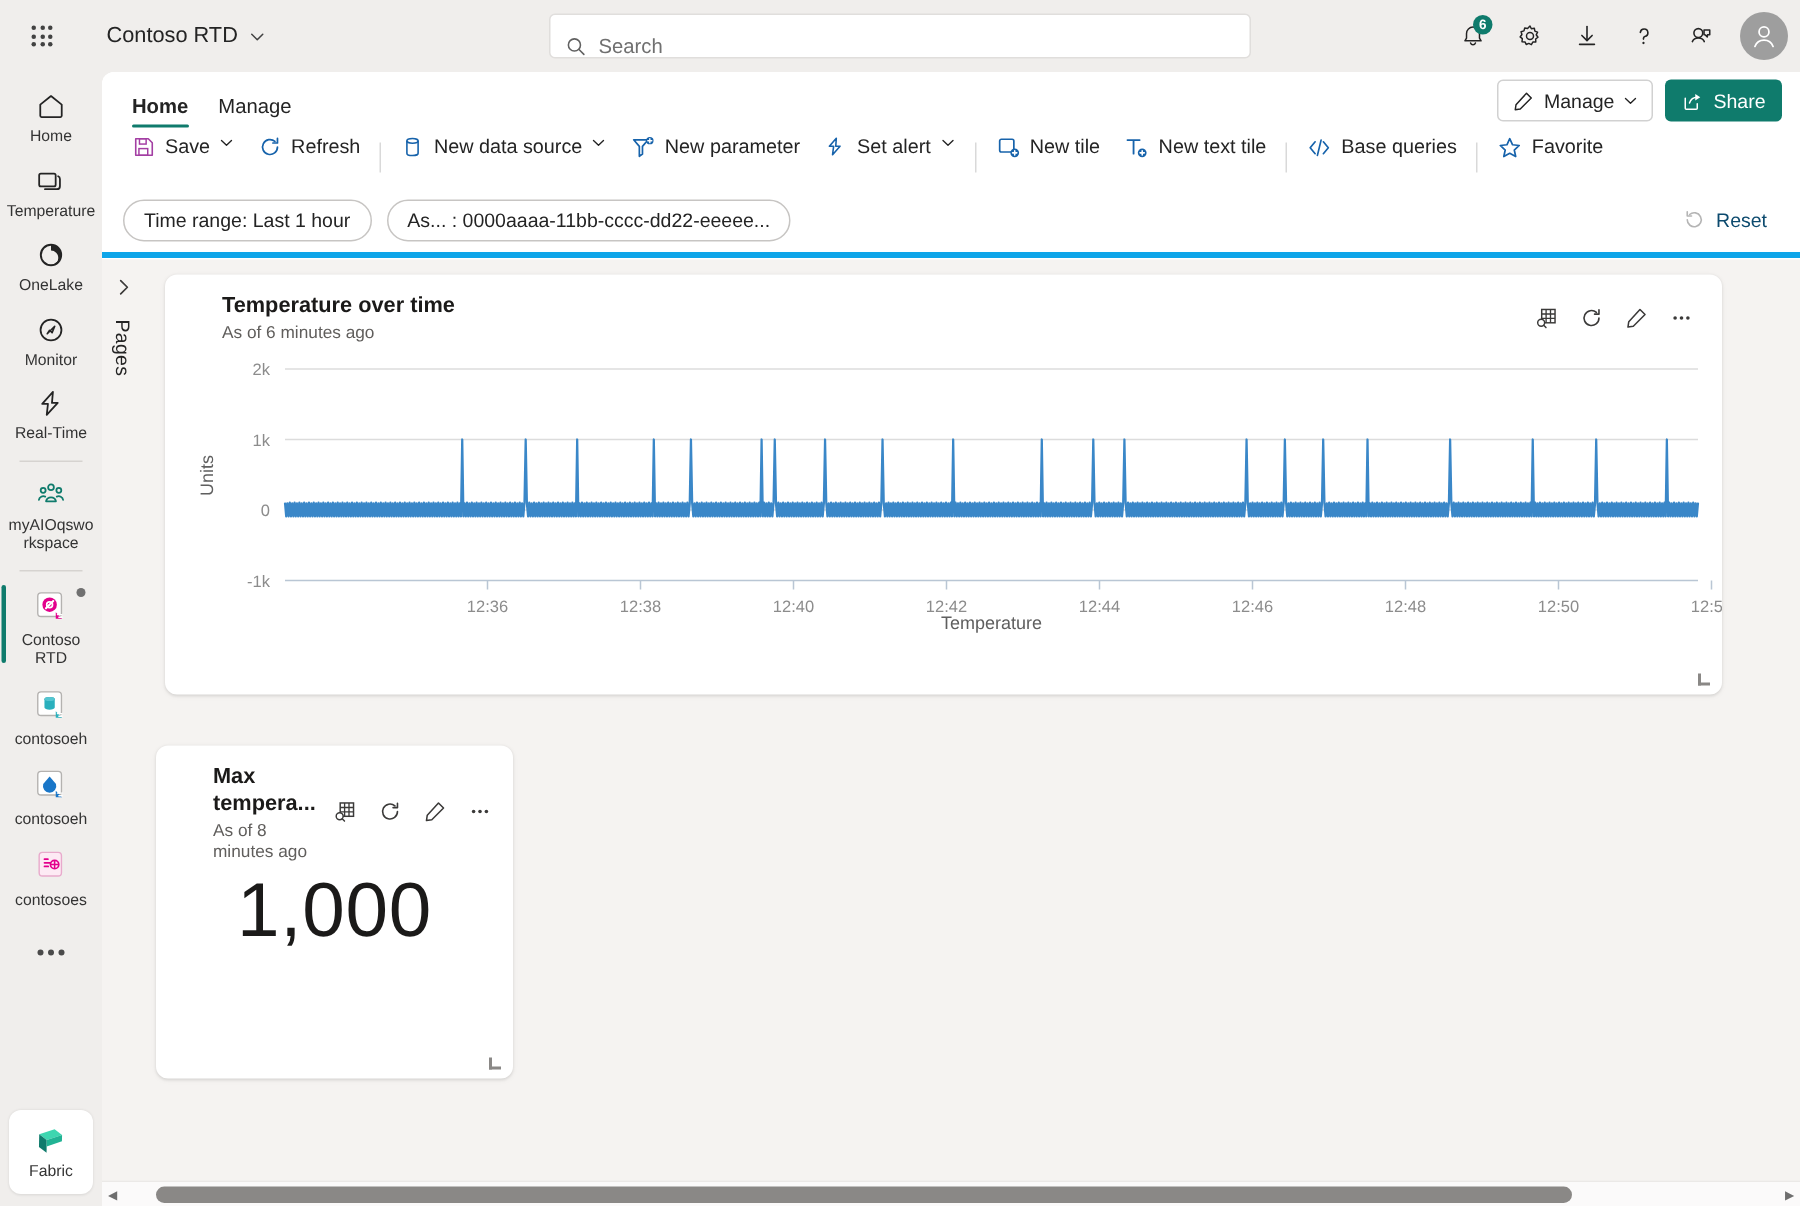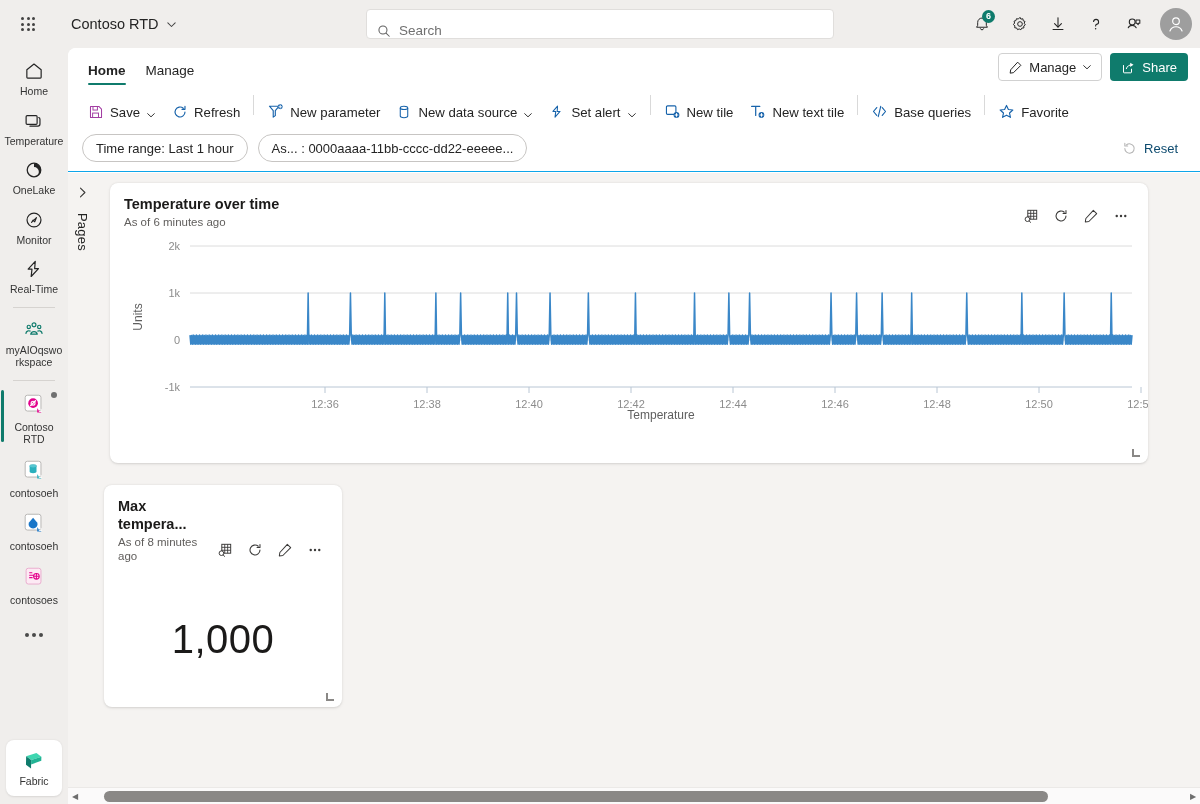--- a/index.html
+++ b/index.html
@@ -141,31 +141,31 @@
     display: flex; align-items: center; gap: 6px; padding: 0 11px;
     font-size: 13px; cursor: pointer; font-weight: 400;
   }
 
   
   .cmdbar {
     height: 40px; display: flex; align-items: center;
     padding: 0 12px; gap: 0px; background: #fff;
   }
   .cmd {
-    height: 30px; display: flex; align-items: flex-end; gap: 6px;
+    height: 30px; display: flex; align-items: flex-start; gap: 6px;
     padding: 0 8px; border-radius: 4px; cursor: pointer;
     font-size: 13.2px; color: #242424; white-space: nowrap;
   }
   .cmd-sep { width: 1px; height: 20px; background: #d9d9d9; margin: 0 5px; }
   .chev { color: #242424; }
 
   
   .pillbar {
     height: 47px; background: #ffffff; display: flex; align-items: center;
-    padding: 0 14px; gap: 10px; border-bottom: 1px solid #0ea5e9;
+    padding: 0 14px; gap: 10px; border-bottom: 4px solid #0ea5e9;
   }
   .pill {
     height: 28px; border: 1px solid #c7c5c3; border-radius: 14px;
     display: flex; align-items: center; padding: 0 13px;
     font-size: 13px; cursor: pointer; background: #fff; color: #242424;
   }
   .reset-btn {
     margin-left: auto; display: flex; align-items: center; gap: 7px;
     font-size: 13px; color: #0c4a6e; padding: 0 8px; height: 28px;
     border-radius: 4px; cursor: default;
@@ -189,21 +189,21 @@
   }
   .tiles-area {
     flex: 1; position: relative; padding: 12px 0 0 14px; overflow: hidden;
   }
 
   .tile {
     background: #ffffff; border-radius: 8px; position: absolute;
     box-shadow: 0 0.5px 2px rgba(0,0,0,0.10), 0 1px 4px rgba(0,0,0,0.05);
   }
   .tile-head {
-    display: flex; align-items: flex-end; padding: 12px 14px 0 14px;
+    display: flex; align-items: center; padding: 12px 14px 0 14px; margin-left: 24px;
   }
   .tile-title {
     font-size: 14.5px; font-weight: 600; color: #1b1a19; line-height: 18px;
   }
   .tile-sub {
     font-size: 11.5px; color: #605e5c; margin-top: 2px; line-height: 14px;
   }
   .tile-actions {
     display: flex; align-items: center; gap: 4px;
   }
@@ -221,22 +221,22 @@
   }
   .resize-grip::after {
     content: ""; position: absolute; left: 0; bottom: 0;
     width: 2px; height: 8px; background: #8a8886;
   }
 
   
   .kpi-value {
     position: absolute; left: 0; right: 0; top: 50%;
     transform: translateY(-52%);
-    text-align: center; font-size: 40px; color: #1b1a19;
-    font-weight: 400; letter-spacing: 0.5px; margin-top: 44px;
+    text-align: center; font-size: 51px; color: #1b1a19;
+    font-weight: 400; letter-spacing: 0.5px;
   }
 
   
   .ax-tick { font-size: 11px; fill: #8c8c8c; font-family: "Liberation Sans", sans-serif; }
   .ax-title { font-size: 12px; fill: #5f5f5f; font-family: "Liberation Sans", sans-serif; }
   .legend-txt { font-size: 12px; fill: #3b3a39; font-family: "Liberation Sans", sans-serif; }
 
   
   .hscroll {
     position: absolute; left: 0; right: 0; bottom: 0; height: 17px;
@@ -492,37 +492,37 @@
         <svg width="16" height="16" viewBox="0 0 18 18">
           <path d="M14.6 9a5.6 5.6 0 1 1-1.9-4.2" stroke="#1763ab" stroke-width="1.3" fill="none" stroke-linecap="round"></path>
           <path d="M14.6 2.6v3.4h-3.4" stroke="#1763ab" stroke-width="1.3" fill="none" stroke-linecap="round" stroke-linejoin="round"></path>
         </svg>
         <span>Refresh</span>
       </div>
 
       <div class="cmd-sep"></div>
 
       <div class="cmd">
+        <svg width="16" height="16" viewBox="0 0 18 18">
+          <ellipse cx="9" cy="4.4" rx="4.2" ry="1.8" stroke="#1763ab" stroke-width="1.2" fill="none"></ellipse>
+          <path d="M4.8 4.4v9.2c0 1 1.9 1.8 4.2 1.8s4.2-.8 4.2-1.8V4.4" stroke="#1763ab" stroke-width="1.2" fill="none"></path>
+        </svg>
+        <span>New data source</span>
+        <svg class="chev" width="10" height="10" viewBox="0 0 12 12">
+          <path d="M2 4.4 L6 8.2 L10 4.4" stroke="#242424" stroke-width="1.1" fill="none" stroke-linecap="round" stroke-linejoin="round"></path>
+        </svg>
+      </div>
+
+      <div class="cmd">
         <svg width="17" height="17" viewBox="0 0 18 18">
           <path d="M2.6 3.4h10.2l-4 4.6v5.4l-2.2 1.6V8z" stroke="#1763ab" stroke-width="1.2" fill="none" stroke-linejoin="round"></path>
           <circle cx="14" cy="4" r="2.6" fill="#1763ab"></circle>
           <path d="M14 2.6v2.8M12.6 4h2.8" stroke="#ffffff" stroke-width="1" stroke-linecap="round"></path>
         </svg>
         <span>New parameter</span>
-      </div>
-
-      <div class="cmd">
-        <svg width="16" height="16" viewBox="0 0 18 18">
-          <ellipse cx="9" cy="4.4" rx="4.2" ry="1.8" stroke="#1763ab" stroke-width="1.2" fill="none"></ellipse>
-          <path d="M4.8 4.4v9.2c0 1 1.9 1.8 4.2 1.8s4.2-.8 4.2-1.8V4.4" stroke="#1763ab" stroke-width="1.2" fill="none"></path>
-        </svg>
-        <span>New data source</span>
-        <svg class="chev" width="10" height="10" viewBox="0 0 12 12">
-          <path d="M2 4.4 L6 8.2 L10 4.4" stroke="#242424" stroke-width="1.1" fill="none" stroke-linecap="round" stroke-linejoin="round"></path>
-        </svg>
       </div>
 
       <div class="cmd">
         <svg width="16" height="16" viewBox="0 0 18 18">
           <path d="M9.6 2.4 4.4 8.4h3.2l-.8 6.4 5.6-6.4H9.2z" stroke="#1763ab" stroke-width="1.2" fill="none" stroke-linejoin="round"></path>
         </svg>
         <span>Set alert</span>
         <svg class="chev" width="10" height="10" viewBox="0 0 12 12">
           <path d="M2 4.4 L6 8.2 L10 4.4" stroke="#242424" stroke-width="1.1" fill="none" stroke-linecap="round" stroke-linejoin="round"></path>
         </svg>
@@ -672,21 +672,21 @@
             <text class="ax-title" x="551" y="190" text-anchor="middle" id="xlabel">Temperature</text>
             <path id="serieline" fill="none" stroke="#3a87c8" stroke-width="1.5" stroke-linejoin="round" d="M80.00 106.06 L80.80 115.23 L81.60 106.53 L82.39 115.23 L83.19 106.06 L83.99 115.23 L84.79 106.53 L85.59 115.23 L86.39 106.06 L87.18 115.23 L87.98 106.53 L88.78 115.23 L89.58 106.06 L90.38 115.23 L91.18 106.53 L91.97 115.23 L92.77 106.06 L93.57 115.23 L94.37 106.53 L95.17 115.23 L95.97 106.06 L96.76 115.23 L97.56 106.53 L98.36 115.23 L99.16 106.06 L99.96 115.23 L100.76 106.53 L101.55 115.23 L102.35 106.06 L103.15 115.23 L103.95 106.53 L104.75 115.23 L105.55 106.06 L106.34 115.23 L107.14 106.53 L107.94 115.23 L108.74 106.06 L109.54 115.23 L110.34 106.53 L111.13 115.23 L111.93 106.06 L112.73 115.23 L113.53 106.53 L114.33 115.23 L115.13 106.06 L115.92 115.23 L116.72 106.53 L117.52 115.23 L118.32 106.06 L119.12 115.23 L119.92 106.53 L120.71 115.23 L121.51 106.06 L122.31 115.23 L123.11 106.53 L123.91 115.23 L124.71 106.06 L125.50 115.23 L126.30 106.53 L127.10 115.23 L127.90 106.06 L128.70 115.23 L129.49 106.53 L130.29 115.23 L131.09 106.06 L131.89 115.23 L132.69 106.53 L133.49 115.23 L134.28 106.06 L135.08 115.23 L135.88 106.53 L136.68 115.23 L137.48 106.06 L138.28 115.23 L139.07 106.53 L139.87 115.23 L140.67 106.06 L141.47 115.23 L142.27 106.53 L143.07 115.23 L143.86 106.06 L144.66 115.23 L145.46 106.53 L146.26 115.23 L147.06 106.06 L147.86 115.23 L148.65 106.53 L149.45 115.23 L150.25 106.06 L151.05 115.23 L151.85 106.53 L152.65 115.23 L153.44 106.06 L154.24 115.23 L155.04 106.53 L155.84 115.23 L156.64 106.06 L157.44 115.23 L158.23 106.53 L159.03 115.23 L159.83 106.06 L160.63 115.23 L161.43 106.53 L162.23 115.23 L163.02 106.06 L163.82 115.23 L164.62 106.53 L165.42 115.23 L166.22 106.06 L167.02 115.23 L167.81 106.53 L168.61 115.23 L169.41 106.06 L170.21 115.23 L171.01 106.53 L171.81 115.23 L172.60 106.06 L173.40 115.23 L174.20 106.53 L175.00 115.23 L175.80 106.06 L176.59 115.23 L177.39 106.53 L178.19 115.23 L178.99 106.06 L179.79 115.23 L180.59 106.53 L181.38 115.23 L182.18 106.06 L182.98 115.23 L183.78 106.53 L184.58 115.23 L185.38 106.06 L186.17 115.23 L186.97 106.53 L187.77 115.23 L188.57 106.06 L189.37 115.23 L190.17 106.53 L190.96 115.23 L191.76 106.06 L192.56 115.23 L193.36 106.53 L194.16 115.23 L194.96 106.06 L195.75 115.23 L196.55 106.53 L197.35 115.23 L198.15 64.00 L198.95 115.23 L199.75 106.53 L200.54 115.23 L201.34 106.06 L202.14 115.23 L202.94 106.53 L203.74 115.23 L204.54 106.06 L205.33 115.23 L206.13 106.53 L206.93 115.23 L207.73 106.06 L208.53 115.23 L209.33 106.53 L210.12 115.23 L210.92 106.06 L211.72 115.23 L212.52 106.53 L213.32 115.23 L214.12 106.06 L214.91 115.23 L215.71 106.53 L216.51 115.23 L217.31 106.06 L218.11 115.23 L218.91 106.53 L219.70 115.23 L220.50 106.06 L221.30 115.23 L222.10 106.53 L222.90 115.23 L223.69 106.06 L224.49 115.23 L225.29 106.53 L226.09 115.23 L226.89 106.06 L227.69 115.23 L228.48 106.53 L229.28 115.23 L230.08 106.06 L230.88 115.23 L231.68 106.53 L232.48 115.23 L233.27 106.06 L234.07 115.23 L234.87 106.53 L235.67 115.23 L236.47 106.06 L237.27 115.23 L238.06 106.53 L238.86 115.23 L239.66 106.06 L240.46 64.00 L241.26 106.53 L242.06 115.23 L242.85 106.06 L243.65 115.23 L244.45 106.53 L245.25 115.23 L246.05 106.06 L246.85 115.23 L247.64 106.53 L248.44 115.23 L249.24 106.06 L250.04 115.23 L250.84 106.53 L251.64 115.23 L252.43 106.06 L253.23 115.23 L254.03 106.53 L254.83 115.23 L255.63 106.06 L256.43 115.23 L257.22 106.53 L258.02 115.23 L258.82 106.06 L259.62 115.23 L260.42 106.53 L261.22 115.23 L262.01 106.06 L262.81 115.23 L263.61 106.53 L264.41 115.23 L265.21 106.06 L266.01 115.23 L266.80 106.53 L267.60 115.23 L268.40 106.06 L269.20 115.23 L270.00 106.53 L270.79 115.23 L271.59 106.06 L272.39 115.23 L273.19 106.53 L273.99 115.23 L274.79 64.00 L275.58 115.23 L276.38 106.53 L277.18 115.23 L277.98 106.06 L278.78 115.23 L279.58 106.53 L280.37 115.23 L281.17 106.06 L281.97 115.23 L282.77 106.53 L283.57 115.23 L284.37 106.06 L285.16 115.23 L285.96 106.53 L286.76 115.23 L287.56 106.06 L288.36 115.23 L289.16 106.53 L289.95 115.23 L290.75 106.06 L291.55 115.23 L292.35 106.53 L293.15 115.23 L293.95 106.06 L294.74 115.23 L295.54 106.53 L296.34 115.23 L297.14 106.06 L297.94 115.23 L298.74 106.53 L299.53 115.23 L300.33 106.06 L301.13 115.23 L301.93 106.53 L302.73 115.23 L303.53 106.06 L304.32 115.23 L305.12 106.53 L305.92 115.23 L306.72 106.06 L307.52 115.23 L308.32 106.53 L309.11 115.23 L309.91 106.06 L310.71 115.23 L311.51 106.53 L312.31 115.23 L313.11 106.06 L313.90 115.23 L314.70 106.53 L315.50 115.23 L316.30 106.06 L317.10 115.23 L317.89 106.53 L318.69 115.23 L319.49 106.06 L320.29 115.23 L321.09 106.53 L321.89 115.23 L322.68 106.06 L323.48 115.23 L324.28 106.53 L325.08 115.23 L325.88 64.00 L326.68 115.23 L327.47 106.53 L328.27 115.23 L329.07 106.06 L329.87 115.23 L330.67 106.53 L331.47 115.23 L332.26 106.06 L333.06 115.23 L333.86 106.53 L334.66 115.23 L335.46 106.06 L336.26 115.23 L337.05 106.53 L337.85 115.23 L338.65 106.06 L339.45 115.23 L340.25 106.53 L341.05 115.23 L341.84 106.06 L342.64 115.23 L343.44 106.53 L344.24 115.23 L345.04 106.06 L345.84 115.23 L346.63 106.53 L347.43 115.23 L348.23 106.06 L349.03 115.23 L349.83 106.53 L350.63 64.00 L351.42 106.06 L352.22 115.23 L353.02 106.53 L353.82 115.23 L354.62 106.06 L355.42 115.23 L356.21 106.53 L357.01 115.23 L357.81 106.06 L358.61 115.23 L359.41 106.53 L360.21 115.23 L361.00 106.06 L361.80 115.23 L362.60 106.53 L363.40 115.23 L364.20 106.06 L364.99 115.23 L365.79 106.53 L366.59 115.23 L367.39 106.06 L368.19 115.23 L368.99 106.53 L369.78 115.23 L370.58 106.06 L371.38 115.23 L372.18 106.53 L372.98 115.23 L373.78 106.06 L374.57 115.23 L375.37 106.53 L376.17 115.23 L376.97 106.06 L377.77 115.23 L378.57 106.53 L379.36 115.23 L380.16 106.06 L380.96 115.23 L381.76 106.53 L382.56 115.23 L383.36 106.06 L384.15 115.23 L384.95 106.53 L385.75 115.23 L386.55 106.06 L387.35 115.23 L388.15 106.53 L388.94 115.23 L389.74 106.06 L390.54 115.23 L391.34 106.53 L392.14 115.23 L392.94 106.06 L393.73 115.23 L394.53 106.53 L395.33 115.23 L396.13 106.06 L396.93 115.23 L397.73 64.00 L398.52 115.23 L399.32 106.06 L400.12 115.23 L400.92 106.53 L401.72 115.23 L402.52 106.06 L403.31 115.23 L404.11 106.53 L404.91 115.23 L405.71 106.06 L406.51 64.00 L407.31 106.53 L408.10 115.23 L408.90 106.06 L409.70 115.23 L410.50 106.53 L411.30 115.23 L412.09 106.06 L412.89 115.23 L413.69 106.53 L414.49 115.23 L415.29 106.06 L416.09 115.23 L416.88 106.53 L417.68 115.23 L418.48 106.06 L419.28 115.23 L420.08 106.53 L420.88 115.23 L421.67 106.06 L422.47 115.23 L423.27 106.53 L424.07 115.23 L424.87 106.06 L425.67 115.23 L426.46 106.53 L427.26 115.23 L428.06 106.06 L428.86 115.23 L429.66 106.53 L430.46 115.23 L431.25 106.06 L432.05 115.23 L432.85 106.53 L433.65 115.23 L434.45 106.06 L435.25 115.23 L436.04 106.53 L436.84 115.23 L437.64 106.06 L438.44 115.23 L439.24 106.53 L440.04 64.00 L440.83 106.06 L441.63 115.23 L442.43 106.53 L443.23 115.23 L444.03 106.06 L444.83 115.23 L445.62 106.53 L446.42 115.23 L447.22 106.06 L448.02 115.23 L448.82 106.53 L449.62 115.23 L450.41 106.06 L451.21 115.23 L452.01 106.53 L452.81 115.23 L453.61 106.06 L454.41 115.23 L455.20 106.53 L456.00 115.23 L456.80 106.06 L457.60 115.23 L458.40 106.53 L459.19 115.23 L459.99 106.06 L460.79 115.23 L461.59 106.53 L462.39 115.23 L463.19 106.06 L463.98 115.23 L464.78 106.53 L465.58 115.23 L466.38 106.06 L467.18 115.23 L467.98 106.53 L468.77 115.23 L469.57 106.06 L470.37 115.23 L471.17 106.53 L471.97 115.23 L472.77 106.06 L473.56 115.23 L474.36 106.53 L475.16 115.23 L475.96 106.06 L476.76 115.23 L477.56 106.53 L478.35 64.00 L479.15 106.06 L479.95 115.23 L480.75 106.53 L481.55 115.23 L482.35 106.06 L483.14 115.23 L483.94 106.53 L484.74 115.23 L485.54 106.06 L486.34 115.23 L487.14 106.53 L487.93 115.23 L488.73 106.06 L489.53 115.23 L490.33 106.53 L491.13 115.23 L491.93 106.06 L492.72 115.23 L493.52 106.53 L494.32 115.23 L495.12 106.06 L495.92 115.23 L496.72 106.53 L497.51 115.23 L498.31 106.06 L499.11 115.23 L499.91 106.53 L500.71 115.23 L501.51 106.06 L502.30 115.23 L503.10 106.53 L503.90 115.23 L504.70 106.06 L505.50 115.23 L506.29 106.53 L507.09 115.23 L507.89 106.06 L508.69 115.23 L509.49 106.53 L510.29 115.23 L511.08 106.06 L511.88 115.23 L512.68 106.53 L513.48 115.23 L514.28 106.06 L515.08 115.23 L515.87 106.53 L516.67 115.23 L517.47 106.06 L518.27 115.23 L519.07 106.53 L519.87 115.23 L520.66 106.06 L521.46 115.23 L522.26 106.53 L523.06 115.23 L523.86 106.06 L524.66 115.23 L525.45 64.00 L526.25 115.23 L527.05 106.06 L527.85 115.23 L528.65 106.53 L529.45 115.23 L530.24 106.06 L531.04 115.23 L531.84 106.53 L532.64 115.23 L533.44 106.06 L534.24 115.23 L535.03 106.53 L535.83 115.23 L536.63 106.06 L537.43 115.23 L538.23 106.53 L539.03 115.23 L539.82 106.06 L540.62 115.23 L541.42 106.53 L542.22 115.23 L543.02 106.06 L543.82 115.23 L544.61 106.53 L545.41 115.23 L546.21 106.06 L547.01 115.23 L547.81 106.53 L548.61 115.23 L549.40 106.06 L550.20 115.23 L551.00 106.53 L551.80 115.23 L552.60 106.06 L553.39 115.23 L554.19 106.53 L554.99 115.23 L555.79 106.06 L556.59 115.23 L557.39 106.53 L558.18 115.23 L558.98 106.06 L559.78 115.23 L560.58 106.53 L561.38 115.23 L562.18 106.06 L562.97 115.23 L563.77 106.53 L564.57 115.23 L565.37 106.06 L566.17 115.23 L566.97 106.53 L567.76 115.23 L568.56 106.06 L569.36 115.23 L570.16 106.53 L570.96 115.23 L571.76 106.06 L572.55 115.23 L573.35 106.53 L574.15 115.23 L574.95 106.06 L575.75 115.23 L576.55 106.53 L577.34 115.23 L578.14 106.06 L578.94 115.23 L579.74 106.53 L580.54 115.23 L581.34 106.06 L582.13 115.23 L582.93 106.53 L583.73 115.23 L584.53 64.00 L585.33 115.23 L586.13 106.53 L586.92 115.23 L587.72 106.06 L588.52 115.23 L589.32 106.53 L590.12 115.23 L590.92 106.06 L591.71 115.23 L592.51 106.53 L593.31 115.23 L594.11 106.06 L594.91 115.23 L595.71 106.53 L596.50 115.23 L597.30 106.06 L598.10 115.23 L598.90 106.53 L599.70 115.23 L600.49 106.06 L601.29 115.23 L602.09 106.53 L602.89 115.23 L603.69 106.06 L604.49 115.23 L605.28 106.53 L606.08 115.23 L606.88 106.06 L607.68 115.23 L608.48 106.53 L609.28 115.23 L610.07 106.06 L610.87 115.23 L611.67 106.53 L612.47 115.23 L613.27 106.06 L614.07 115.23 L614.86 106.53 L615.66 115.23 L616.46 106.06 L617.26 115.23 L618.06 106.53 L618.86 64.00 L619.65 106.06 L620.45 115.23 L621.25 106.53 L622.05 115.23 L622.85 106.06 L623.65 115.23 L624.44 106.53 L625.24 115.23 L626.04 106.06 L626.84 115.23 L627.64 106.53 L628.44 115.23 L629.23 106.06 L630.03 115.23 L630.83 106.53 L631.63 115.23 L632.43 106.06 L633.23 115.23 L634.02 106.53 L634.82 115.23 L635.62 106.06 L636.42 115.23 L637.22 106.53 L638.02 115.23 L638.81 106.06 L639.61 64.00 L640.41 106.53 L641.21 115.23 L642.01 106.06 L642.81 115.23 L643.60 106.53 L644.40 115.23 L645.20 106.06 L646.00 115.23 L646.80 106.53 L647.59 115.23 L648.39 106.06 L649.19 115.23 L649.99 106.53 L650.79 115.23 L651.59 106.06 L652.38 115.23 L653.18 106.53 L653.98 115.23 L654.78 106.06 L655.58 115.23 L656.38 106.53 L657.17 115.23 L657.97 106.06 L658.77 115.23 L659.57 106.53 L660.37 115.23 L661.17 106.06 L661.96 115.23 L662.76 106.53 L663.56 115.23 L664.36 106.06 L665.16 115.23 L665.96 106.53 L666.75 115.23 L667.55 106.06 L668.35 115.23 L669.15 106.53 L669.95 115.23 L670.75 106.06 L671.54 115.23 L672.34 106.53 L673.14 115.23 L673.94 106.06 L674.74 115.23 L675.54 106.53 L676.33 115.23 L677.13 106.06 L677.93 115.23 L678.73 106.53 L679.53 115.23 L680.33 106.06 L681.12 115.23 L681.92 106.53 L682.72 115.23 L683.52 106.06 L684.32 115.23 L685.12 106.53 L685.91 115.23 L686.71 106.06 L687.51 115.23 L688.31 106.53 L689.11 115.23 L689.91 106.06 L690.70 115.23 L691.50 106.53 L692.30 115.23 L693.10 106.06 L693.90 115.23 L694.69 106.53 L695.49 115.23 L696.29 106.06 L697.09 115.23 L697.89 106.53 L698.69 115.23 L699.48 106.06 L700.28 115.23 L701.08 106.53 L701.88 115.23 L702.68 106.06 L703.48 115.23 L704.27 106.53 L705.07 115.23 L705.87 106.06 L706.67 115.23 L707.47 106.53 L708.27 115.23 L709.06 106.06 L709.86 115.23 L710.66 106.53 L711.46 115.23 L712.26 106.06 L713.06 115.23 L713.85 106.53 L714.65 115.23 L715.45 106.06 L716.25 115.23 L717.05 106.53 L717.85 115.23 L718.64 106.06 L719.44 115.23 L720.24 106.53 L721.04 64.00 L721.84 106.06 L722.64 115.23 L723.43 106.53 L724.23 115.23 L725.03 106.06 L725.83 115.23 L726.63 106.53 L727.43 115.23 L728.22 106.06 L729.02 115.23 L729.82 106.53 L730.62 115.23 L731.42 106.06 L732.22 115.23 L733.01 106.53 L733.81 115.23 L734.61 106.06 L735.41 115.23 L736.21 106.53 L737.01 115.23 L737.80 106.06 L738.60 115.23 L739.40 106.53 L740.20 115.23 L741.00 106.06 L741.79 115.23 L742.59 106.53 L743.39 115.23 L744.19 106.06 L744.99 115.23 L745.79 106.53 L746.58 64.00 L747.38 106.06 L748.18 115.23 L748.98 106.53 L749.78 115.23 L750.58 106.06 L751.37 115.23 L752.17 106.53 L752.97 115.23 L753.77 106.06 L754.57 115.23 L755.37 106.53 L756.16 115.23 L756.96 106.06 L757.76 115.23 L758.56 106.53 L759.36 115.23 L760.16 106.06 L760.95 115.23 L761.75 106.53 L762.55 115.23 L763.35 106.06 L764.15 115.23 L764.95 106.53 L765.74 115.23 L766.54 106.06 L767.34 115.23 L768.14 106.53 L768.94 115.23 L769.74 106.06 L770.53 115.23 L771.33 106.53 L772.13 64.00 L772.93 106.06 L773.73 115.23 L774.53 106.53 L775.32 115.23 L776.12 106.06 L776.92 115.23 L777.72 106.53 L778.52 115.23 L779.32 106.06 L780.11 115.23 L780.91 106.53 L781.71 115.23 L782.51 106.06 L783.31 115.23 L784.11 106.53 L784.90 115.23 L785.70 106.06 L786.50 115.23 L787.30 106.53 L788.10 115.23 L788.89 106.06 L789.69 115.23 L790.49 106.53 L791.29 115.23 L792.09 106.06 L792.89 115.23 L793.68 106.53 L794.48 115.23 L795.28 106.06 L796.08 115.23 L796.88 106.53 L797.68 115.23 L798.47 106.06 L799.27 115.23 L800.07 106.53 L800.87 115.23 L801.67 64.00 L802.47 115.23 L803.26 106.53 L804.06 115.23 L804.86 106.06 L805.66 115.23 L806.46 106.53 L807.26 115.23 L808.05 106.06 L808.85 115.23 L809.65 106.53 L810.45 115.23 L811.25 106.06 L812.05 115.23 L812.84 106.53 L813.64 115.23 L814.44 106.06 L815.24 115.23 L816.04 106.53 L816.84 115.23 L817.63 106.06 L818.43 115.23 L819.23 106.53 L820.03 115.23 L820.83 106.06 L821.63 115.23 L822.42 106.53 L823.22 115.23 L824.02 106.06 L824.82 115.23 L825.62 106.53 L826.42 115.23 L827.21 106.06 L828.01 115.23 L828.81 106.53 L829.61 115.23 L830.41 106.06 L831.21 115.23 L832.00 106.53 L832.80 115.23 L833.60 106.06 L834.40 115.23 L835.20 106.53 L835.99 115.23 L836.79 106.06 L837.59 115.23 L838.39 106.53 L839.19 115.23 L839.99 106.06 L840.78 115.23 L841.58 106.53 L842.38 115.23 L843.18 106.06 L843.98 115.23 L844.78 106.53 L845.57 115.23 L846.37 106.06 L847.17 115.23 L847.97 106.53 L848.77 115.23 L849.57 106.06 L850.36 115.23 L851.16 106.53 L851.96 115.23 L852.76 106.06 L853.56 115.23 L854.36 106.53 L855.15 115.23 L855.95 106.06 L856.75 64.00 L857.55 106.53 L858.35 115.23 L859.15 106.06 L859.94 115.23 L860.74 106.53 L861.54 115.23 L862.34 106.06 L863.14 115.23 L863.94 106.53 L864.73 115.23 L865.53 106.06 L866.33 115.23 L867.13 106.53 L867.93 115.23 L868.73 106.06 L869.52 115.23 L870.32 106.53 L871.12 115.23 L871.92 106.06 L872.72 115.23 L873.52 106.53 L874.31 115.23 L875.11 106.06 L875.91 115.23 L876.71 106.53 L877.51 115.23 L878.31 106.06 L879.10 115.23 L879.90 106.53 L880.70 115.23 L881.50 106.06 L882.30 115.23 L883.09 106.53 L883.89 115.23 L884.69 106.06 L885.49 115.23 L886.29 106.53 L887.09 115.23 L887.88 106.06 L888.68 115.23 L889.48 106.53 L890.28 115.23 L891.08 106.06 L891.88 115.23 L892.67 106.53 L893.47 115.23 L894.27 106.06 L895.07 115.23 L895.87 106.53 L896.67 115.23 L897.46 106.06 L898.26 115.23 L899.06 106.53 L899.86 115.23 L900.66 106.06 L901.46 115.23 L902.25 106.53 L903.05 115.23 L903.85 106.06 L904.65 115.23 L905.45 106.53 L906.25 115.23 L907.04 106.06 L907.84 115.23 L908.64 106.53 L909.44 115.23 L910.24 106.06 L911.04 115.23 L911.83 64.00 L912.63 115.23 L913.43 106.06 L914.23 115.23 L915.03 106.53 L915.83 115.23 L916.62 106.06 L917.42 115.23 L918.22 106.53 L919.02 115.23 L919.82 106.06 L920.62 115.23 L921.41 106.53 L922.21 115.23 L923.01 106.06 L923.81 115.23 L924.61 106.53 L925.41 115.23 L926.20 106.06 L927.00 115.23 L927.80 106.53 L928.60 115.23 L929.40 106.06 L930.19 115.23 L930.99 106.53 L931.79 115.23 L932.59 106.06 L933.39 115.23 L934.19 106.53 L934.98 115.23 L935.78 106.06 L936.58 115.23 L937.38 106.53 L938.18 115.23 L938.98 106.06 L939.77 115.23 L940.57 106.53 L941.37 115.23 L942.17 106.06 L942.97 115.23 L943.77 106.53 L944.56 115.23 L945.36 106.06 L946.16 115.23 L946.96 106.53 L947.76 115.23 L948.56 106.06 L949.35 115.23 L950.15 106.53 L950.95 115.23 L951.75 106.06 L952.55 115.23 L953.35 106.53 L954.14 64.00 L954.94 106.06 L955.74 115.23 L956.54 106.53 L957.34 115.23 L958.14 106.06 L958.93 115.23 L959.73 106.53 L960.53 115.23 L961.33 106.06 L962.13 115.23 L962.93 106.53 L963.72 115.23 L964.52 106.06 L965.32 115.23 L966.12 106.53 L966.92 115.23 L967.72 106.06 L968.51 115.23 L969.31 106.53 L970.11 115.23 L970.91 106.06 L971.71 115.23 L972.51 106.53 L973.30 115.23 L974.10 106.06 L974.90 115.23 L975.70 106.53 L976.50 115.23 L977.29 106.06 L978.09 115.23 L978.89 106.53 L979.69 115.23 L980.49 106.06 L981.29 115.23 L982.08 106.53 L982.88 115.23 L983.68 106.06 L984.48 115.23 L985.28 106.53 L986.08 115.23 L986.87 106.06 L987.67 115.23 L988.47 106.53 L989.27 115.23 L990.07 106.06 L990.87 115.23 L991.66 106.53 L992.46 115.23 L993.26 106.06 L994.06 115.23 L994.86 106.53 L995.66 115.23 L996.45 106.06 L997.25 115.23 L998.05 106.53 L998.85 115.23 L999.65 106.06 L1000.45 115.23 L1001.24 64.00 L1002.04 115.23 L1002.84 106.06 L1003.64 115.23 L1004.44 106.53 L1005.24 115.23 L1006.03 106.06 L1006.83 115.23 L1007.63 106.53 L1008.43 115.23 L1009.23 106.06 L1010.03 115.23 L1010.82 106.53 L1011.62 115.23 L1012.42 106.06 L1013.22 115.23 L1014.02 106.53 L1014.82 115.23 L1015.61 106.06 L1016.41 115.23 L1017.21 106.53 L1018.01 115.23 L1018.81 106.06 L1019.61 115.23 L1020.40 106.53 L1021.20 115.23 L1022.00 106.06"></path>
             <g>
               <circle id="legdot" cx="525" cy="225" r="3.4" fill="#3a87c8"></circle>
               <text class="legend-txt" id="legtxt" x="536" y="229">Temperature</text>
             </g>
           </svg>
           <div class="resize-grip"></div>
         </div>
 
-        <div class="tile" style="left:8px; top:312px; width:238px; height:222px;">
+        <div class="tile" style="left:8px; top:324px; width:238px; height:222px;">
           <div class="tile-head">
             <div>
               <div class="tile-title">Max tempera...</div>
               <div class="tile-sub">As of 8 minutes ago</div>
             </div>
             <div class="tile-actions" style="margin-left:6px; margin-top:-3px;">
               <div class="tile-act">
                 <svg width="16" height="16" viewBox="0 0 18 18">
                   <rect x="5.4" y="2.6" width="10" height="10" stroke="#3b3a39" stroke-width="1.1" fill="none"></rect>
                   <path d="M5.4 6h10M5.4 9.3h10M8.7 2.6v10M12 2.6v10" stroke="#3b3a39" stroke-width="1"></path>

